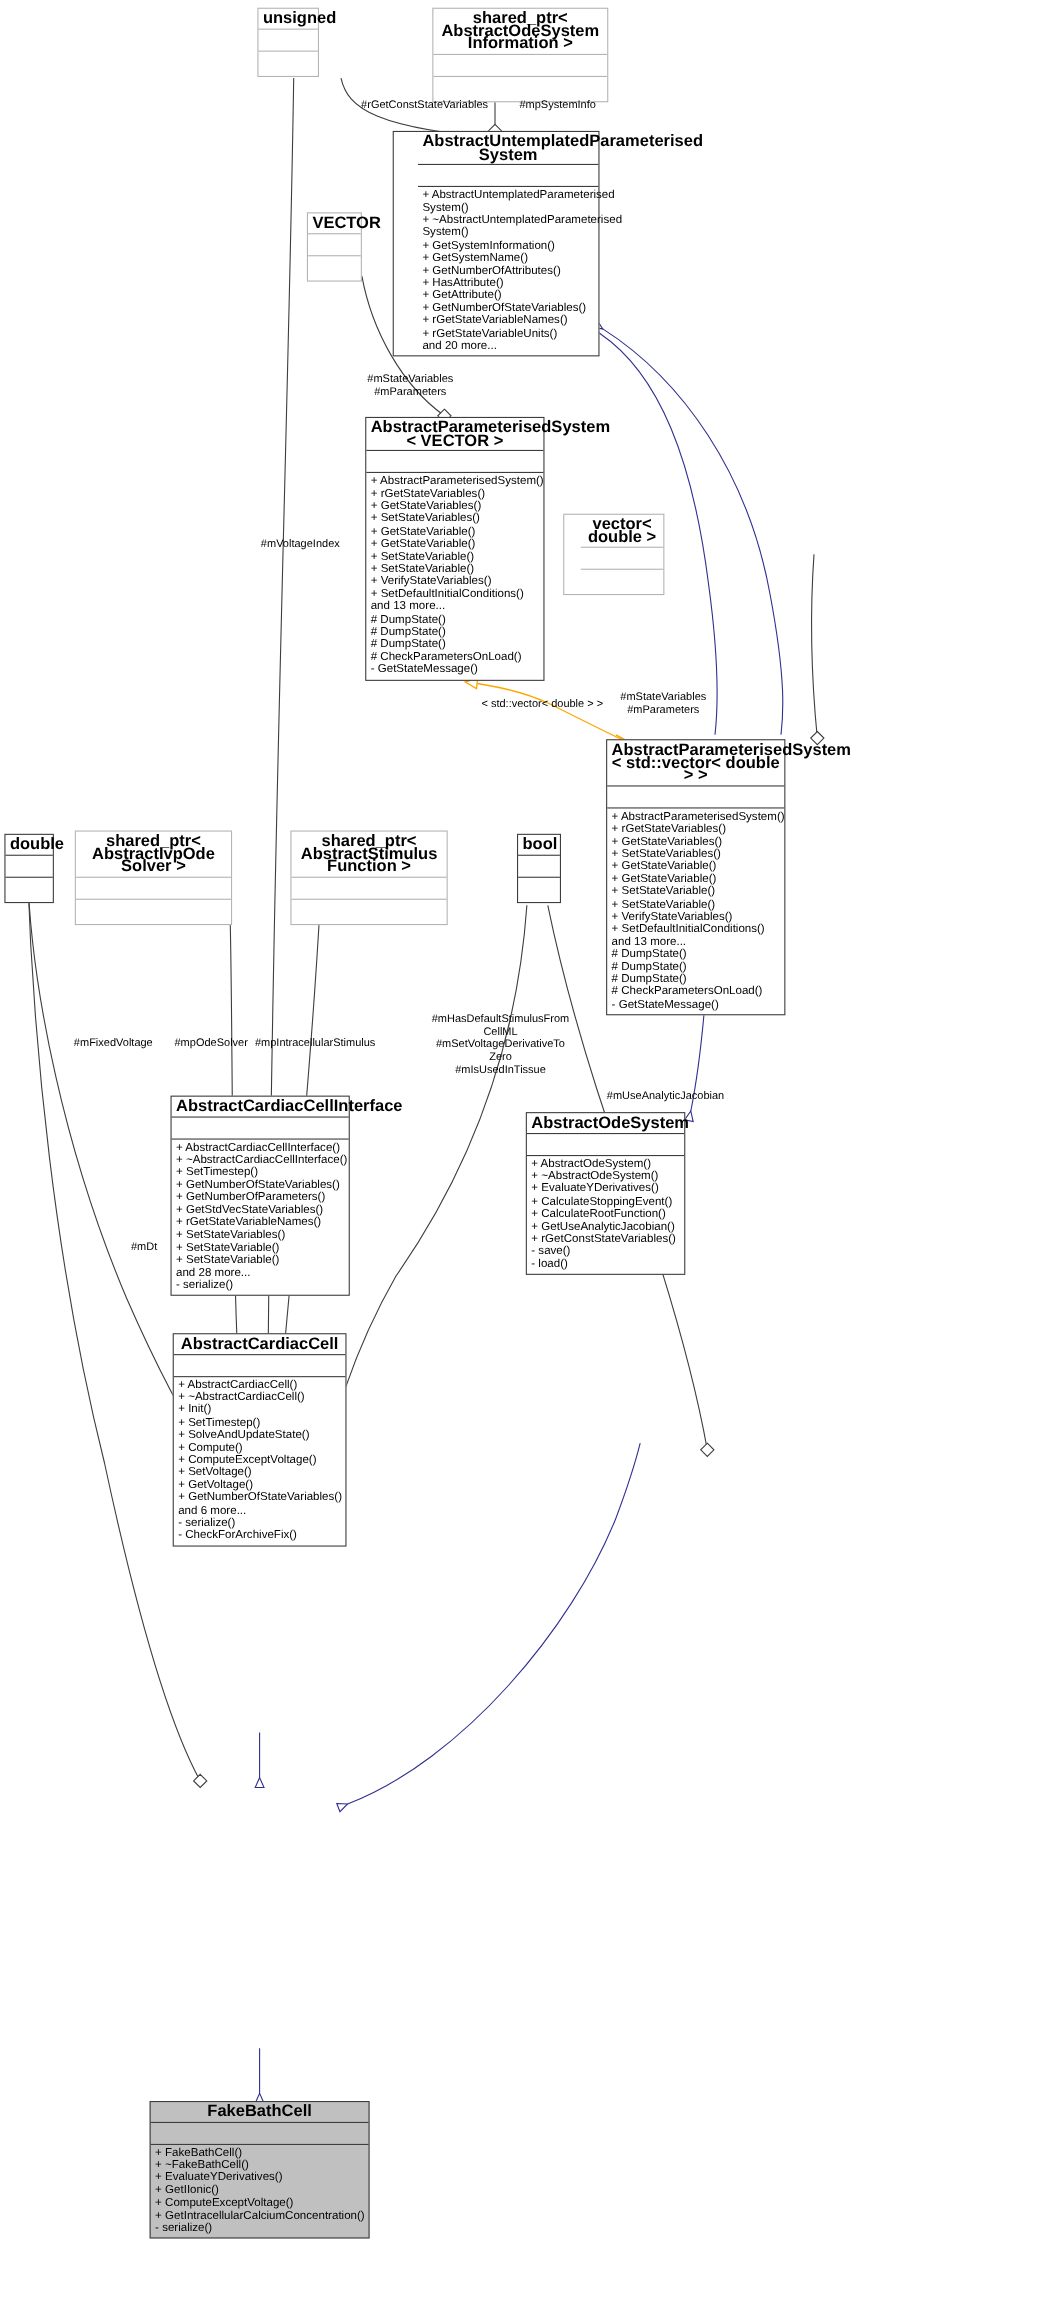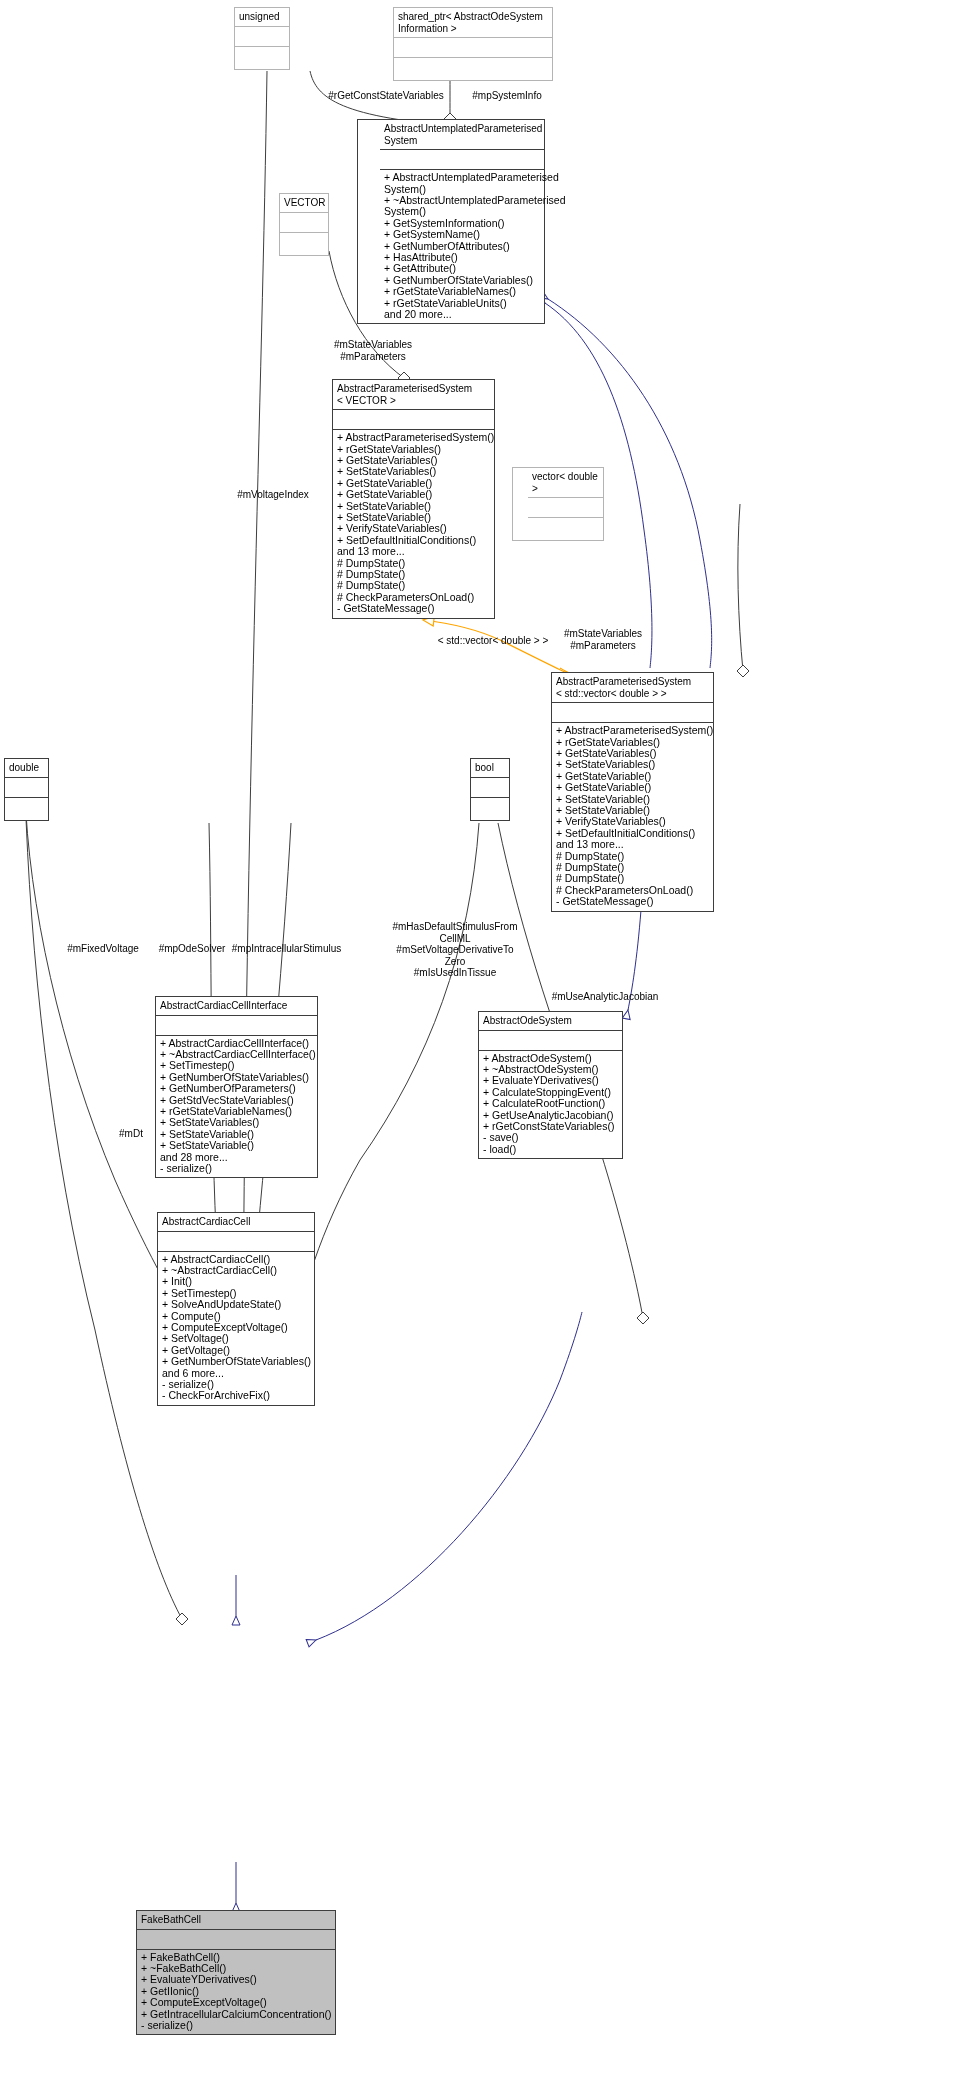--- a/index.html
+++ b/index.html
@@ -39,26 +39,27 @@
     background: #c0c0c0;
     border: 1px solid #3d3d3d;
   }
   .node.light {
     border: 1px solid #b4b4b4;
   }
   .node.bold {
     border: 1px solid #3d3d3d;
   }
   .node .title {
-    text-align: left;
+    text-align: center;
     padding: 3px 4px 3px 4px;
     border-bottom: 1px solid #3d3d3d;
     white-space: pre-line;
-    font-size: 10px;
+    font-size: 15px;
     line-height: 11.6px;
+    font-weight: bold;
   }
   .node.light .title {
     border-bottom: 1px solid #b4b4b4;
   }
   .node .attrs {
     min-height: 13px;
     border-bottom: 1px solid #3d3d3d;
     padding: 1px 4px;
   }
   .node.light .attrs {
@@ -251,21 +252,33 @@
       <div>- GetStateMessage()</div>
     </div>
   </div>
 
   <div class="node bold" style="left:4px; top:758px; width:45px;">
     <div class="title">double</div>
     <div class="attrs empty-node-body"></div>
     <div class="ops empty-node-body"></div>
   </div>
 
-
+  <div class="node light" style="left:68px; top:755px; width:143px;">
+    <div class="title">shared_ptr&lt; AbstractIvpOde
+Solver &gt;</div>
+    <div class="attrs empty-node-body"></div>
+    <div class="ops empty-node-body"></div>
+  </div>
+
+  <div class="node light" style="left:264px; top:755px; width:143px;">
+    <div class="title">shared_ptr&lt; AbstractStimulus
+Function &gt;</div>
+    <div class="attrs empty-node-body"></div>
+    <div class="ops empty-node-body"></div>
+  </div>
 
   <div class="node bold" style="left:470px; top:758px; width:40px;">
     <div class="title">bool</div>
     <div class="attrs empty-node-body"></div>
     <div class="ops empty-node-body"></div>
   </div>
 
   <div class="node bold" style="left:155px; top:996px; width:163px;">
     <div class="title">AbstractCardiacCellInterface</div>
     <div class="attrs" style="height:17px;"></div>

